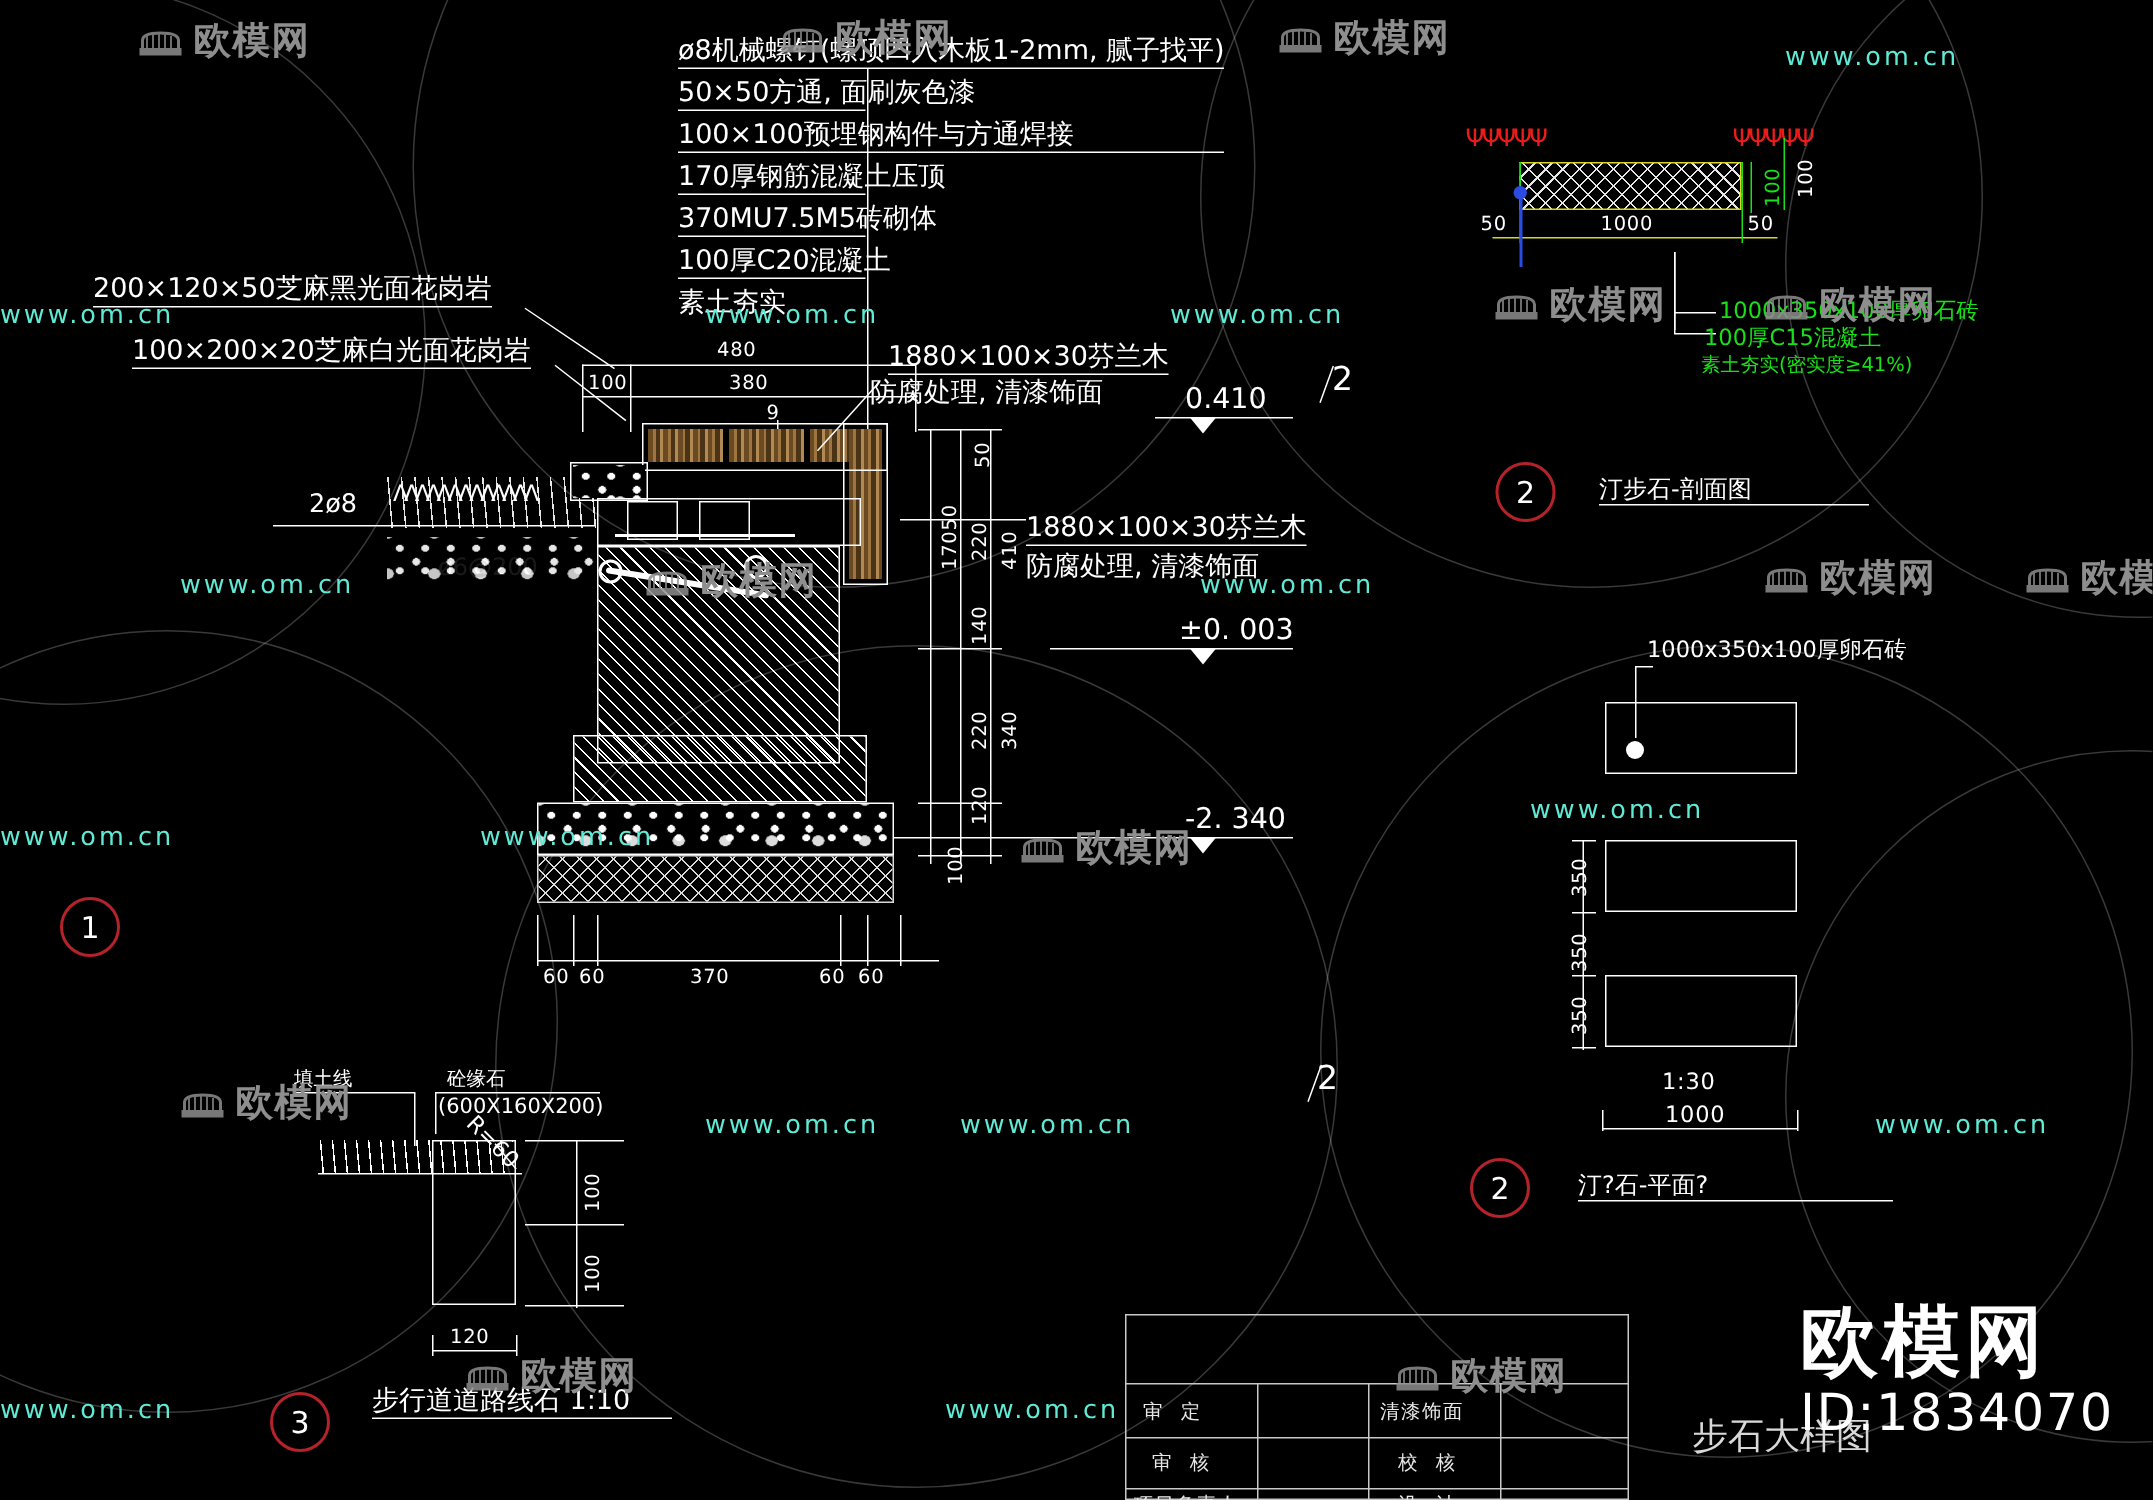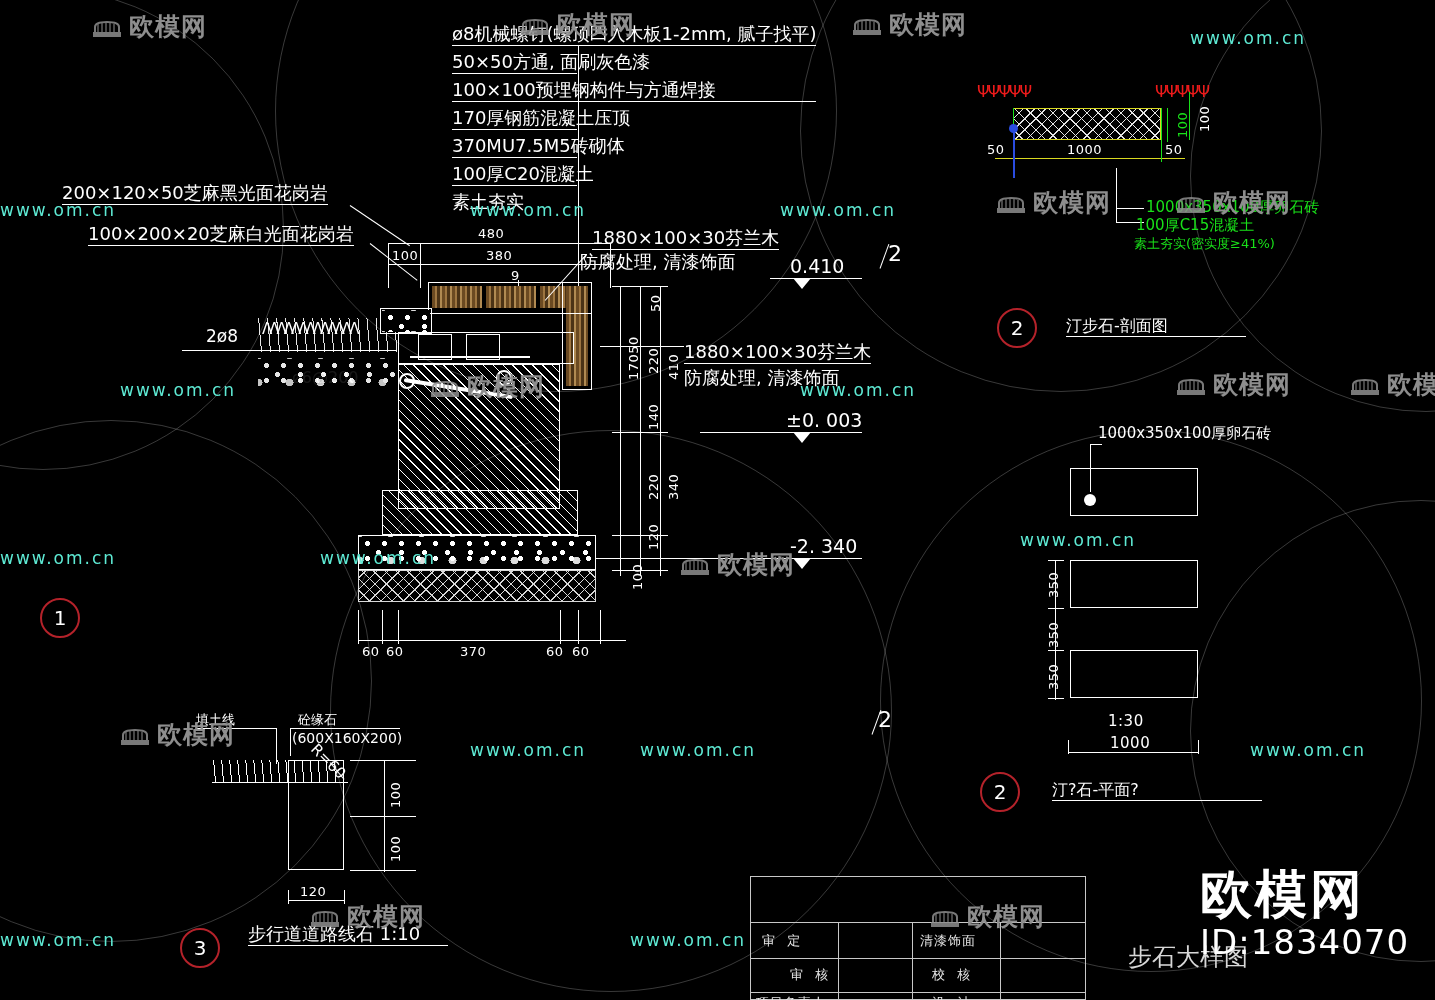--- a/index.html
+++ b/index.html
@@ -288,21 +288,21 @@
 
   <div class="tb" style="left:750px;top:876px;width:336px;height:124px;"></div>
   <div class="ln" style="left:750px;top:922px;width:336px;height:1px;background:#c8c8c8;"></div>
   <div class="ln" style="left:750px;top:958px;width:336px;height:1px;background:#c8c8c8;"></div>
   <div class="ln" style="left:750px;top:992px;width:336px;height:1px;background:#c8c8c8;"></div>
   <div class="ln" style="left:838px;top:922px;width:1px;height:78px;background:#c8c8c8;"></div>
   <div class="ln" style="left:912px;top:922px;width:1px;height:78px;background:#c8c8c8;"></div>
   <div class="ln" style="left:1000px;top:922px;width:1px;height:78px;background:#c8c8c8;"></div>
   <div class="tb-cell" style="left:762px;top:932px;">审  定</div>
   <div class="tb-cell" style="left:920px;top:932px;letter-spacing:1px;">清漆饰面</div>
-  <div class="tb-cell" style="left:790px;top:966px;">审  核</div>
+  <div class="tb-cell" style="left:768px;top:966px;">审  核</div>
   <div class="tb-cell" style="left:932px;top:966px;">校  核</div>
   <div class="tb-cell" style="left:756px;top:994px;letter-spacing:1px;">项目负责人</div>
   <div class="tb-cell" style="left:932px;top:994px;">设  计</div>
 
   <div class="txt txt-cn" style="left:1128px;top:942px;font-size:24px;color:#d8d8d8;">步石大样图</div>
 
   <div class="wm-layer">
 
     <div class="wm-logo" style="left:92px;top:10px;">
       <span class="wm-sofa">

